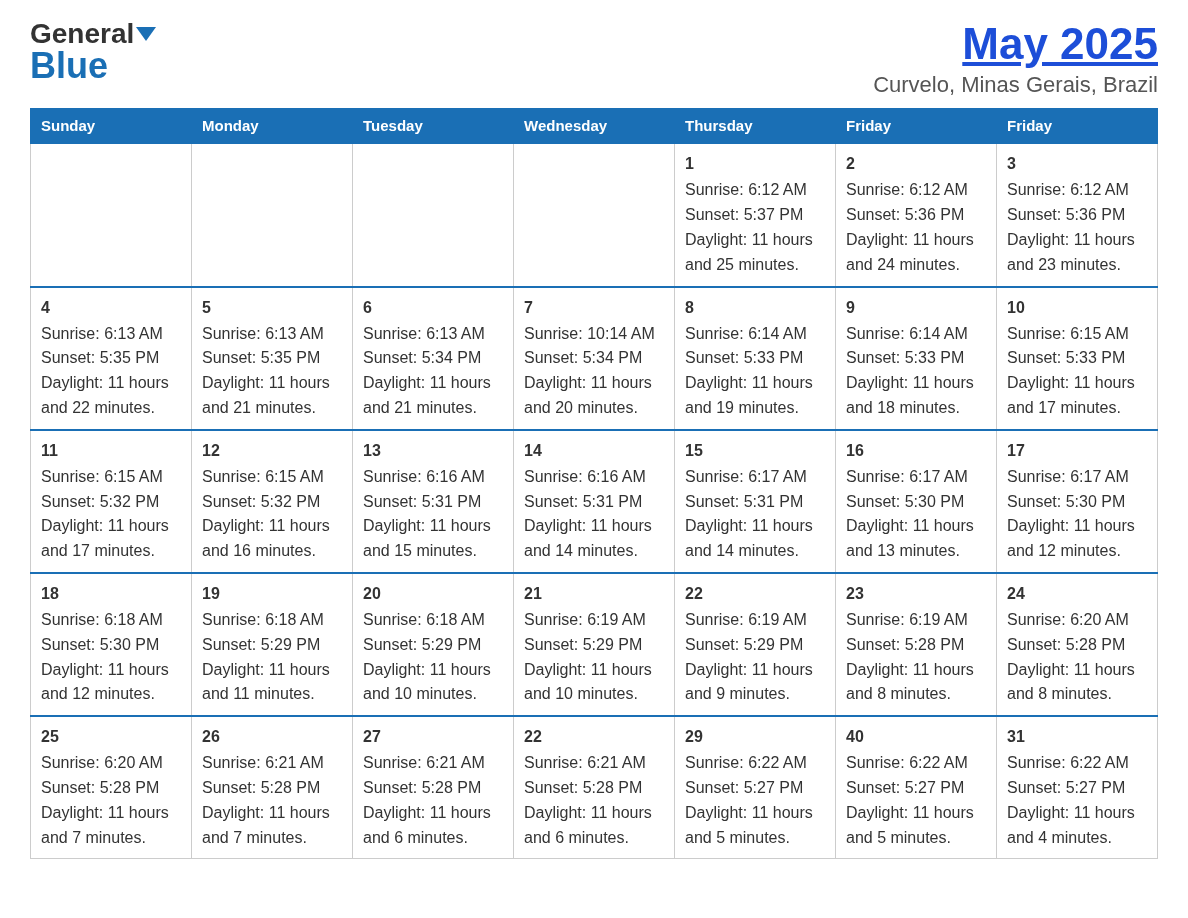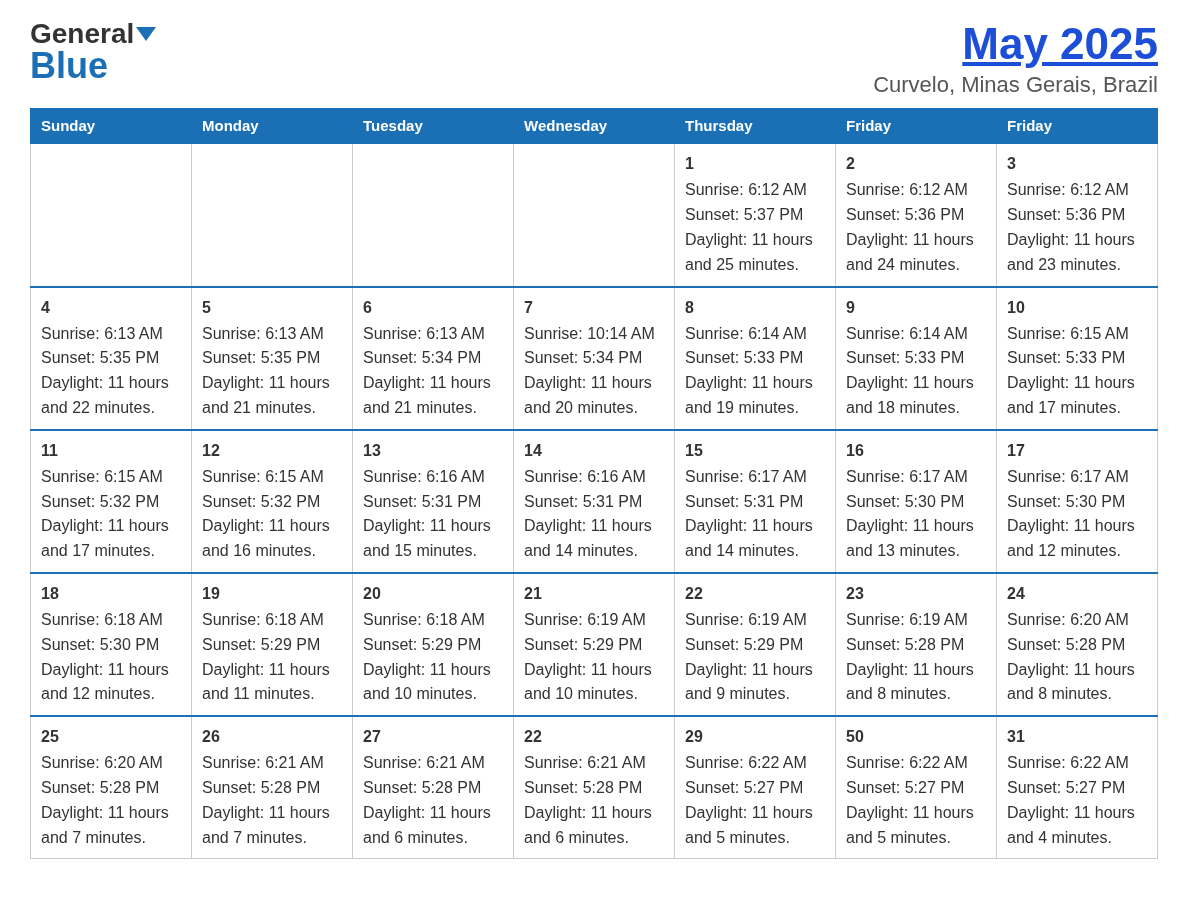--- a/index.html
+++ b/index.html
@@ -312,21 +312,21 @@
 Sunset: 5:28 PM
 Daylight: 11 hours and 6 minutes.</div>
         </td>
         <td>
           <span class="day-number">29</span>
           <div class="day-info">Sunrise: 6:22 AM
 Sunset: 5:27 PM
 Daylight: 11 hours and 5 minutes.</div>
         </td>
         <td>
-          <span class="day-number">50</span>
+          <span class="day-number">40</span>
           <div class="day-info">Sunrise: 6:22 AM
 Sunset: 5:27 PM
 Daylight: 11 hours and 5 minutes.</div>
         </td>
         <td>
           <span class="day-number">31</span>
           <div class="day-info">Sunrise: 6:22 AM
 Sunset: 5:27 PM
 Daylight: 11 hours and 4 minutes.</div>
         </td>

